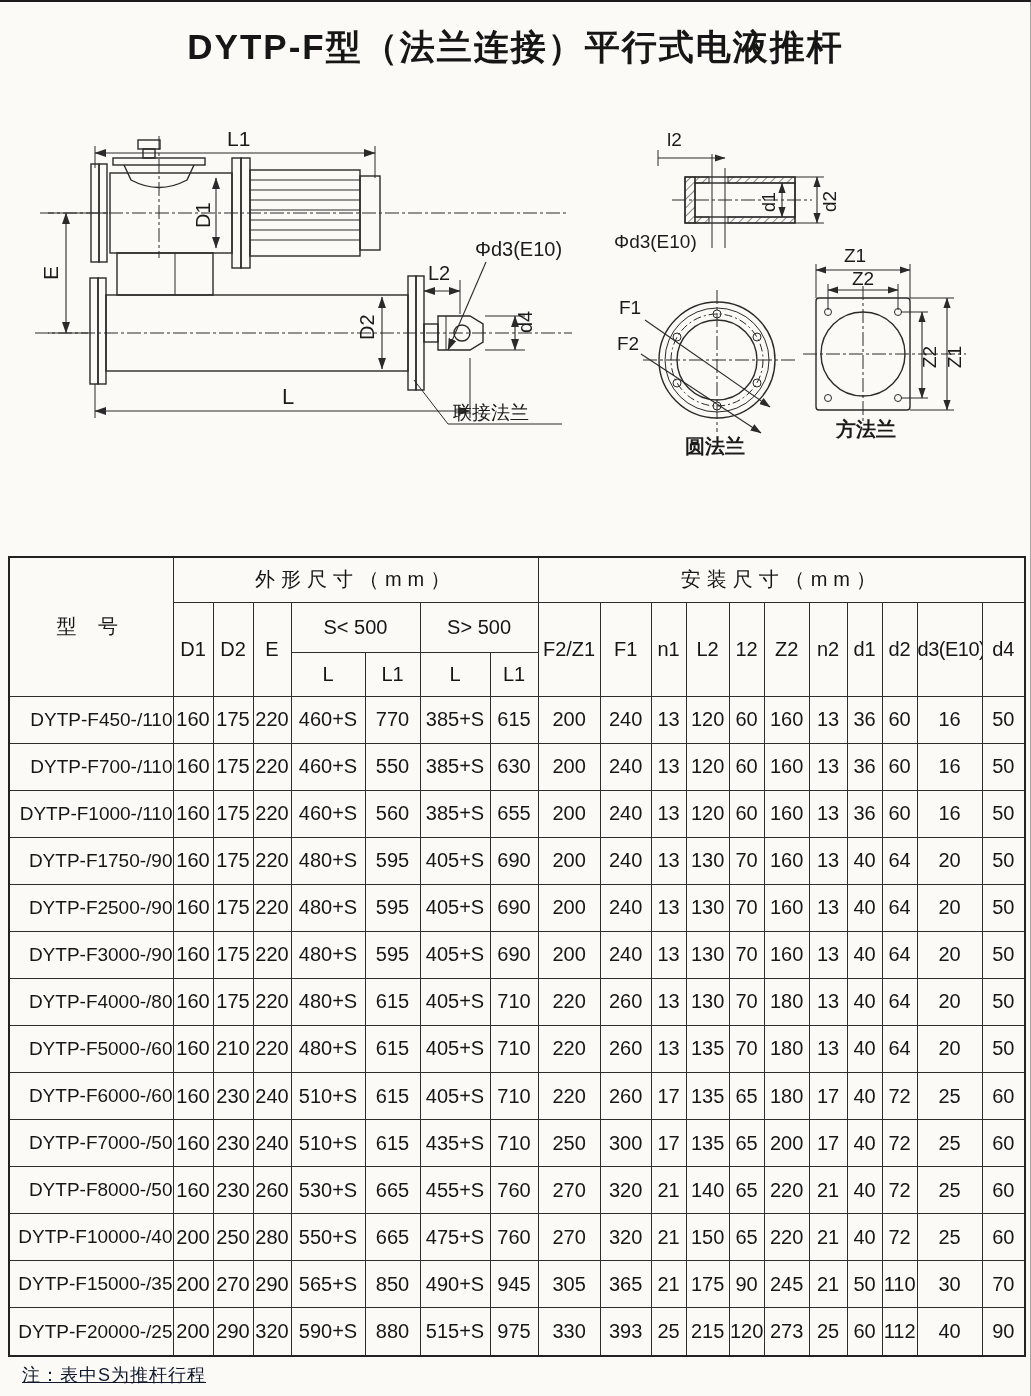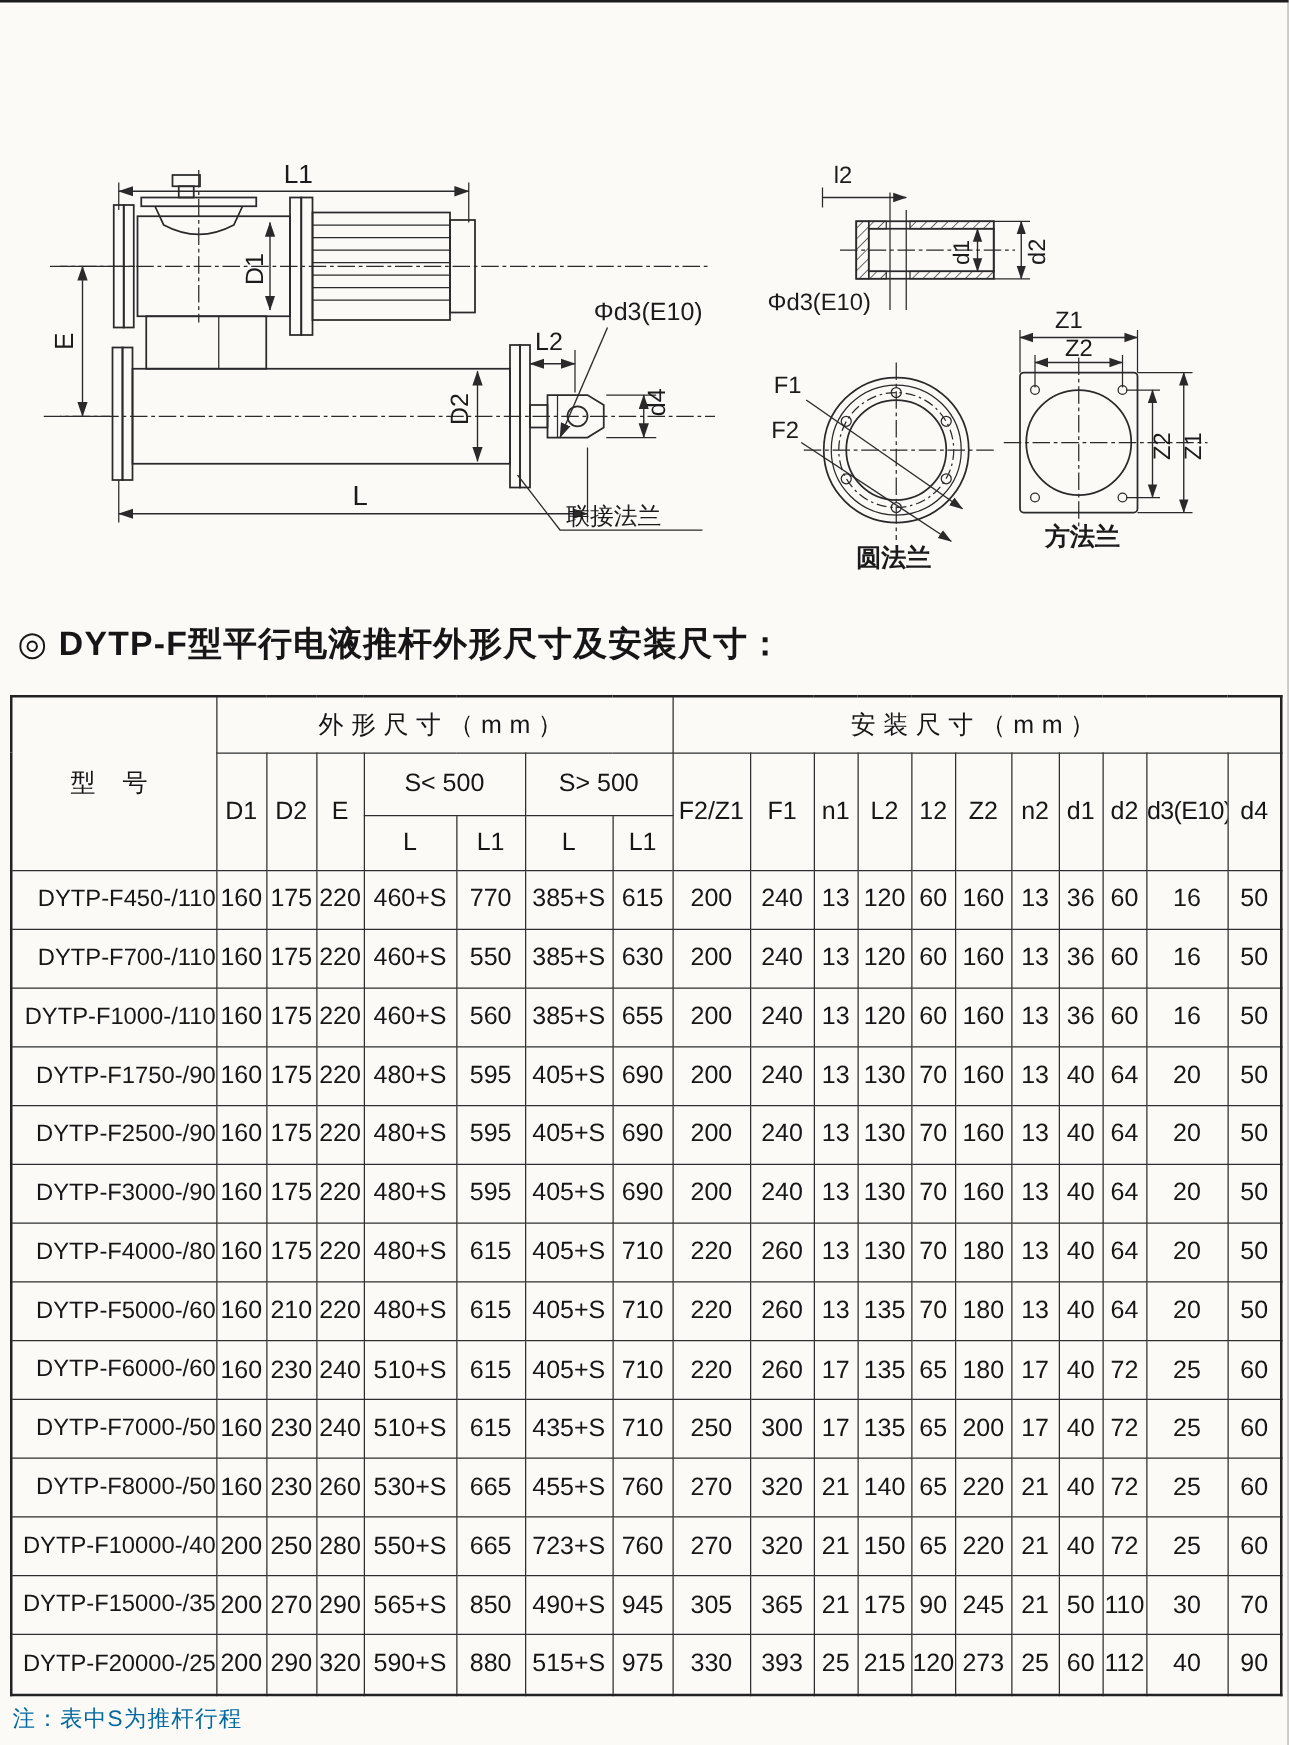--- a/index.html
+++ b/index.html
@@ -44,30 +44,31 @@
   }
   .spec-table thead tr:nth-child(1) { height:45px; }
   .spec-table thead tr:nth-child(2) { height:50px; }
   .spec-table thead tr:nth-child(3) { height:44px; }
   .grp { font-size:21px; letter-spacing:6px; }
   .model-h { font-size:22px; letter-spacing:8px; }
   .tight { font-size:17px; letter-spacing:-0.5px; }
   .spec-table td.model { text-align:right; padding-left:7px; font-size:19px; }
 
   .note {
-    position:absolute; top:1363px; left:10px; font-size:18px; letter-spacing:1px; color:#0369a1;
+    position:absolute; top:1363px; left:22px; font-size:18px; letter-spacing:1px; color:#0f172a;text-decoration:underline;
   }
 </style>
 </head>
 <body>
 
 <div class="page">
   <div class="scan-edge-top"></div>
   <div class="scan-edge-right"></div>
 
+  <div class="title">DYTP-F型（法兰连接）平行式电液推杆</div>
 
   <div class="drawing" style="left:20px; top:128px;">
     <svg width="580" height="330" viewBox="0 0 580 330">
       <defs>
         <marker id="am" viewBox="0 0 10 8" refX="9.5" refY="4" markerWidth="11" markerHeight="9" orient="auto-start-reverse">
           <path class="arr" d="M0,0.6 L10,4 L0,7.4 z"></path>
         </marker>
       </defs>
 
       <line class="cl" x1="20" y1="85" x2="548" y2="85"></line>
@@ -248,21 +249,20 @@
       <text transform="translate(138,128) rotate(-90)" font-size="19">Z2</text>
 
       <line class="thin" x1="112" y1="58" x2="156" y2="58"></line>
       <line class="thin" x1="112" y1="170" x2="156" y2="170"></line>
       <line class="dim" x1="149" y1="58" x2="149" y2="170" marker-start="url(#aq)" marker-end="url(#aq)"></line>
       <text transform="translate(163,128) rotate(-90)" font-size="19">Z1</text>
       <text x="68" y="196" font-size="20" font-weight="bold" text-anchor="middle">方法兰</text>
     </svg>
   </div>
 
-  <div class="section-heading">◎ DYTP-F型平行电液推杆外形尺寸及安装尺寸：</div>
 
   <table class="spec-table">
     <colgroup>
       <col style="width:164px">
         <col style="width:40px">
         <col style="width:40px">
         <col style="width:38px">
       <col style="width:74px">
         <col style="width:55px">
         <col style="width:70px">
@@ -542,21 +542,21 @@
           <td>25</td>
           <td>60</td>
         </tr>
         <tr>
           <td class="model">DYTP-F10000-/40</td>
           <td>200</td>
           <td>250</td>
           <td>280</td>
           <td>550+S</td>
           <td>665</td>
-          <td>723+S</td>
+          <td>475+S</td>
           <td>760</td>
           <td>270</td>
           <td>320</td>
           <td>21</td>
           <td>150</td>
           <td>65</td>
           <td>220</td>
           <td>21</td>
           <td>40</td>
           <td>72</td>

